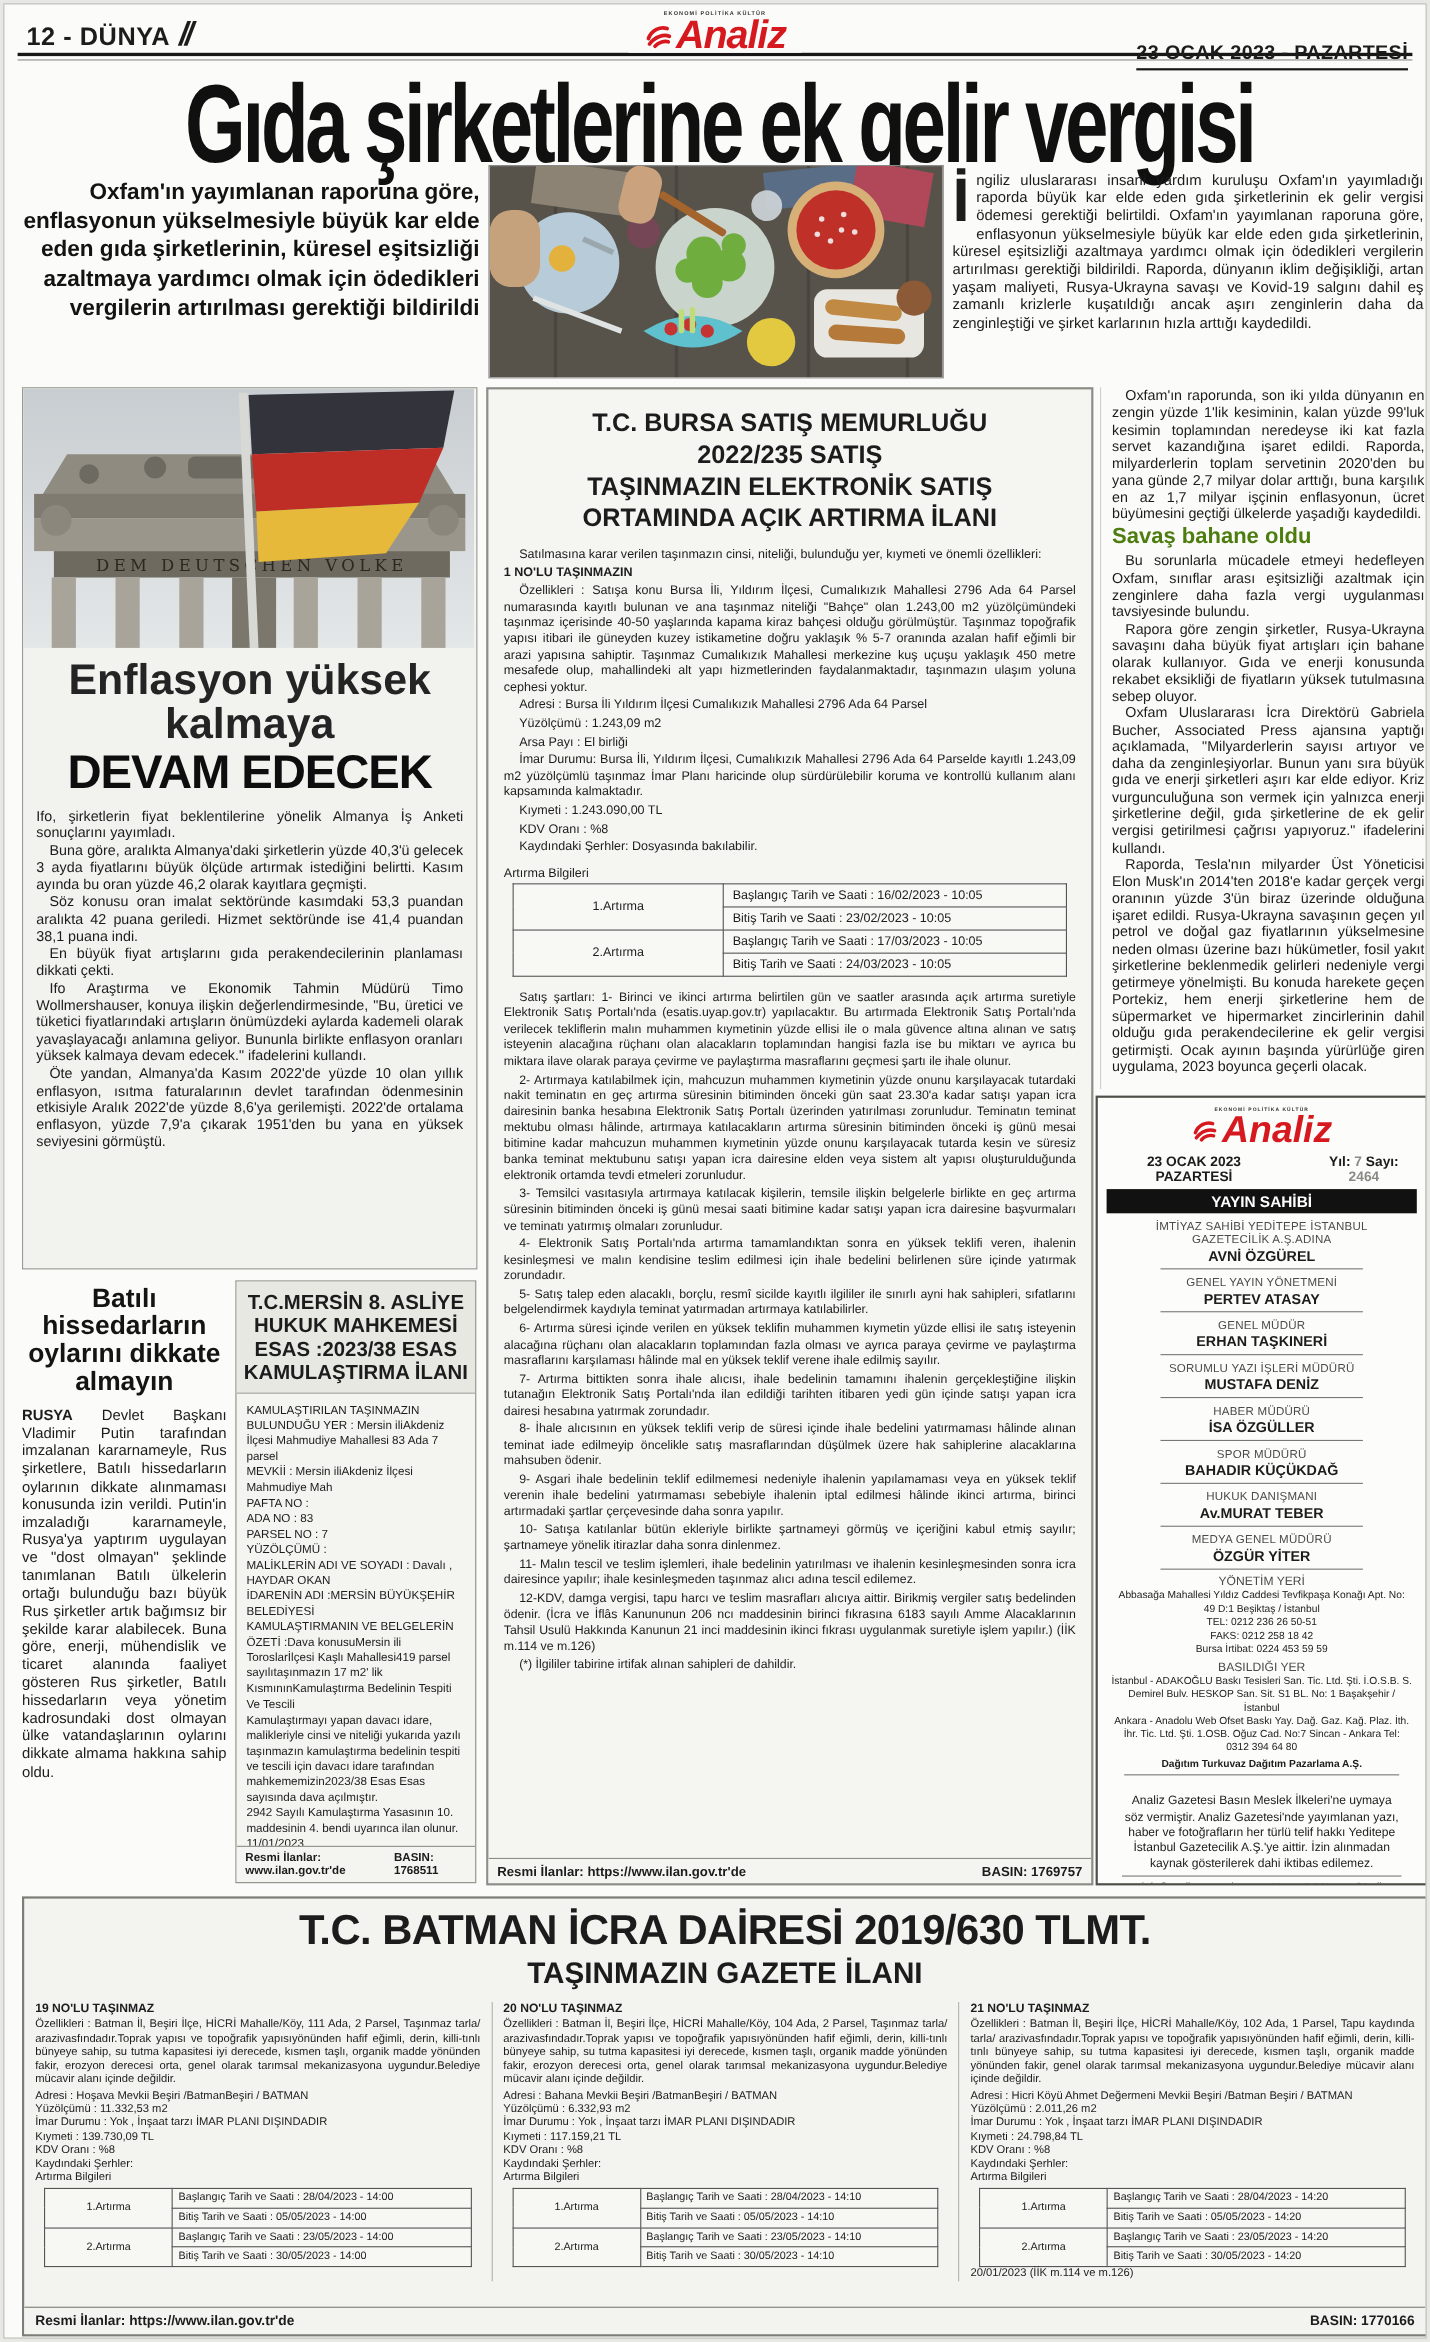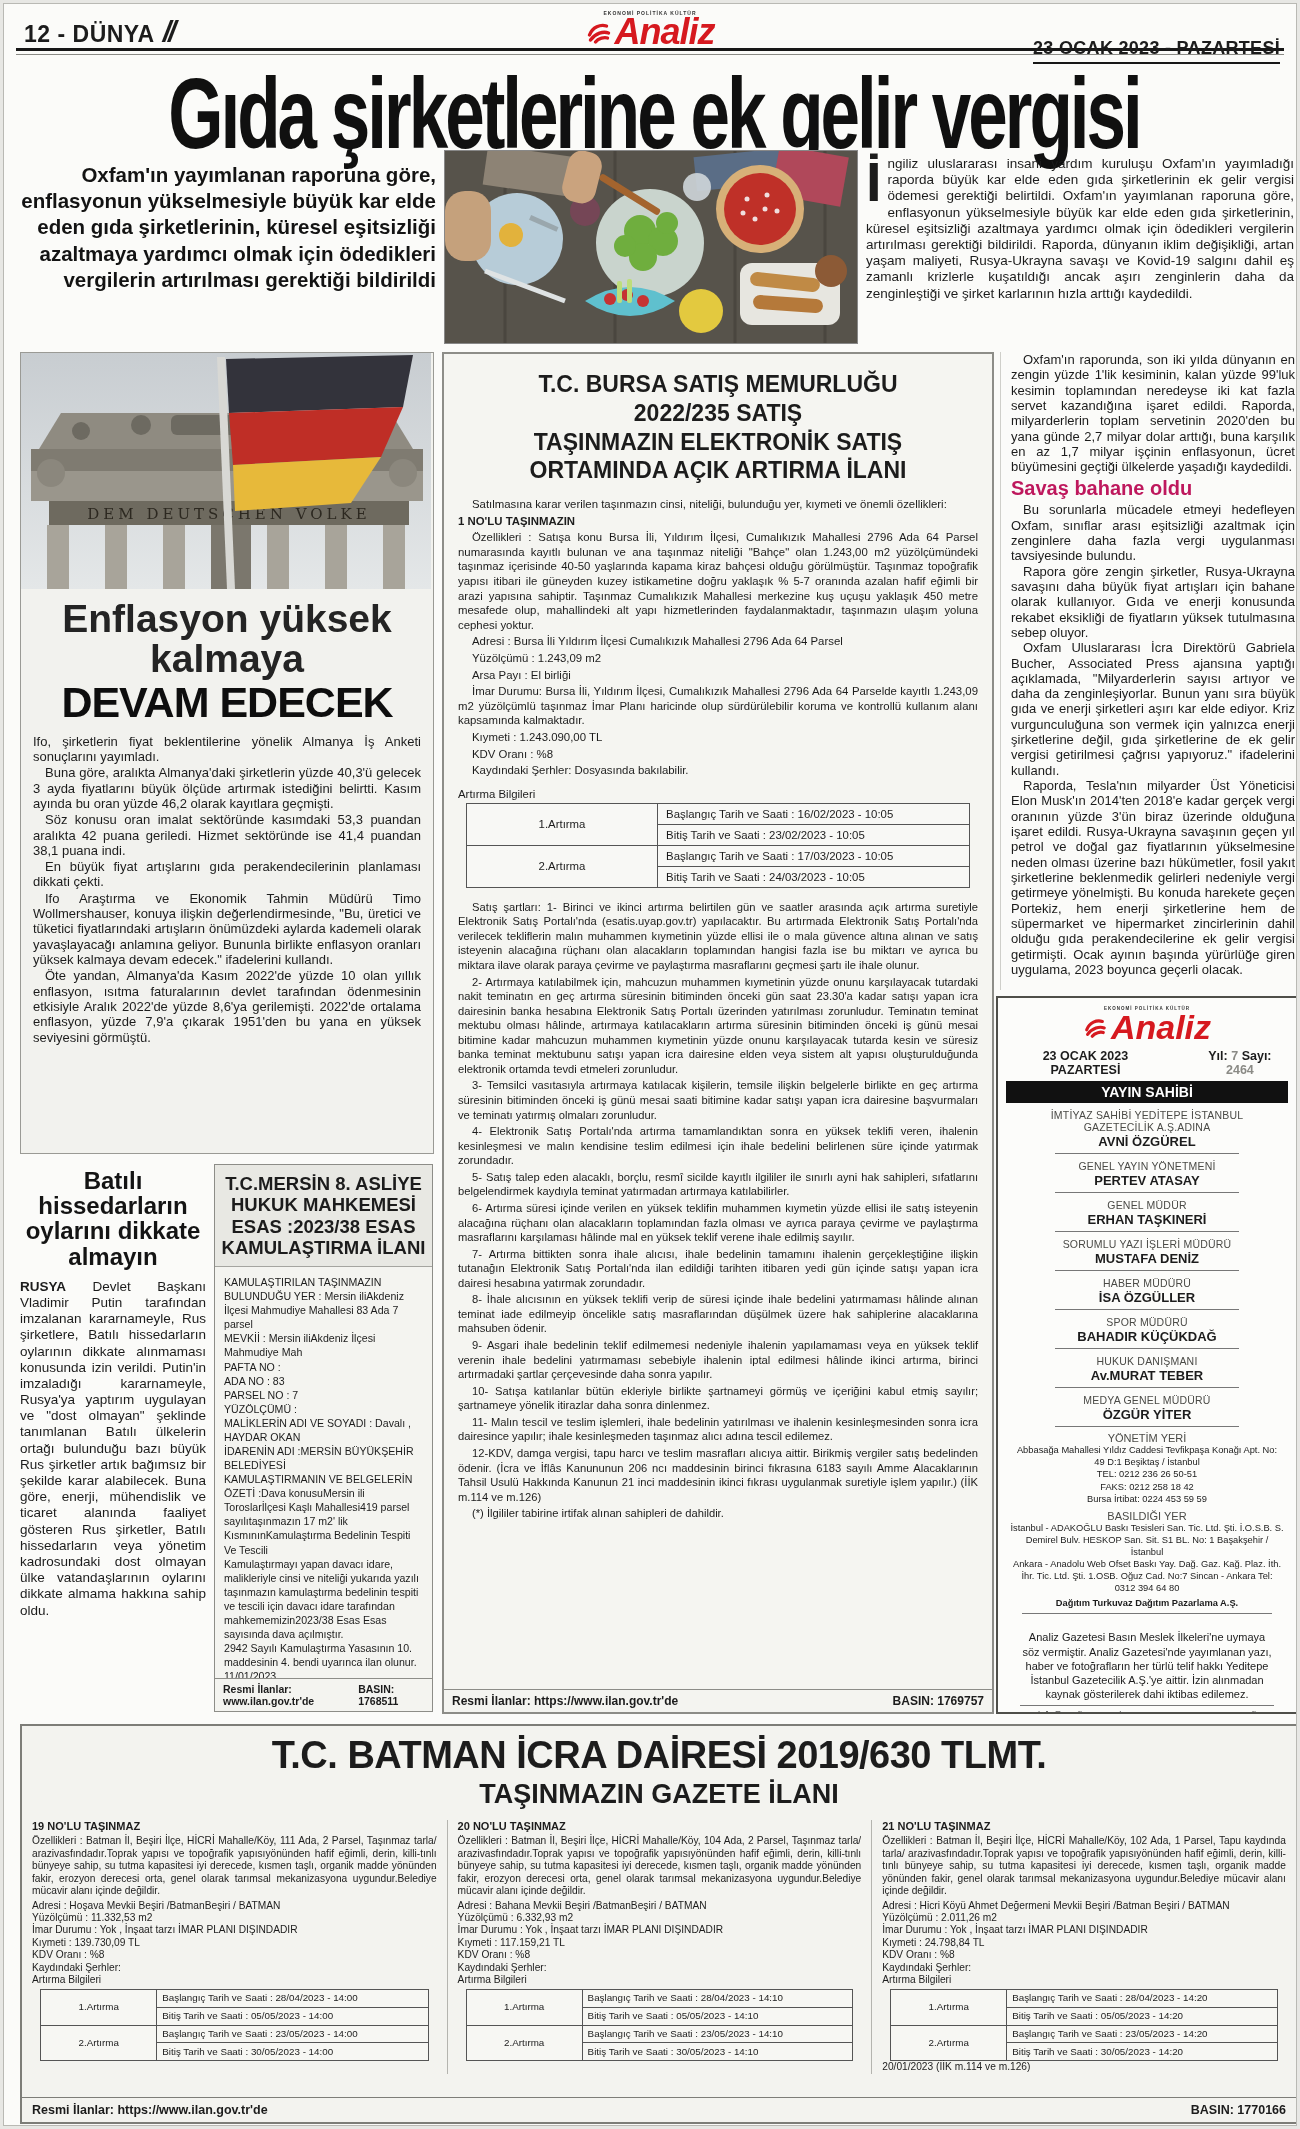--- a/index.html
+++ b/index.html
@@ -65,21 +65,21 @@
   .auction{width:92%;margin:0 auto 8px;border-collapse:collapse;font-size:11.4px;background:#f8f8f5;}
   .auction td{border:1px solid #555;padding:4px 8px;}
   .auction td.alabel{text-align:center;width:38%;}
   .terms{padding:4px 14px 40px;font-size:11.2px;line-height:1.3;text-align:justify;}
   .terms p{margin:0 0 2px;text-indent:14px;}
 
   
   .rail{position:absolute;left:996px;top:348px;width:294px;height:638px;overflow:hidden;border-left:1px solid #cfcfca;padding-left:0;}
   .rail-inner{padding-left:10px;font-size:13px;line-height:1.18;text-align:justify;}
   .rail-inner p{margin:0;text-indent:12px;}
-  .subhead-red{color:#be185d;font-weight:bold;font-size:20px;text-indent:0!important;margin:2px 0!important;}
+  .subhead-red{color:#4d7c0f;font-weight:bold;font-size:20px;text-indent:0!important;margin:2px 0!important;}
 
   
   .masthead{position:absolute;left:992px;top:992px;width:298px;height:714px;border:2px solid #4f4f4a;background:#fcfcfa;overflow:hidden;text-align:center;}
   .mh-logo-top{font-size:4.5px;font-weight:bold;letter-spacing:1px;color:#333;margin-top:8px;}
   .mh-logo{color:#d6191f;font-size:34px;font-weight:bold;font-style:italic;line-height:.95;}
   .mh-date-row{display:flex;justify-content:space-between;padding:6px 10px 4px;font-size:12.5px;font-weight:bold;gap:31px;}
   .mh-date-row .muted{color:#8a8a85;font-weight:bold;}
   .mh-date-row .muted b{color:#1c1c1c;}
   .mh-bar{background:#111;color:#fff;font-weight:bold;font-size:14px;margin:0 8px;padding:3px 0;}
   .mh-role{font-size:10.5px;color:#4a4a46;margin-top:6px;letter-spacing:.2px;}

